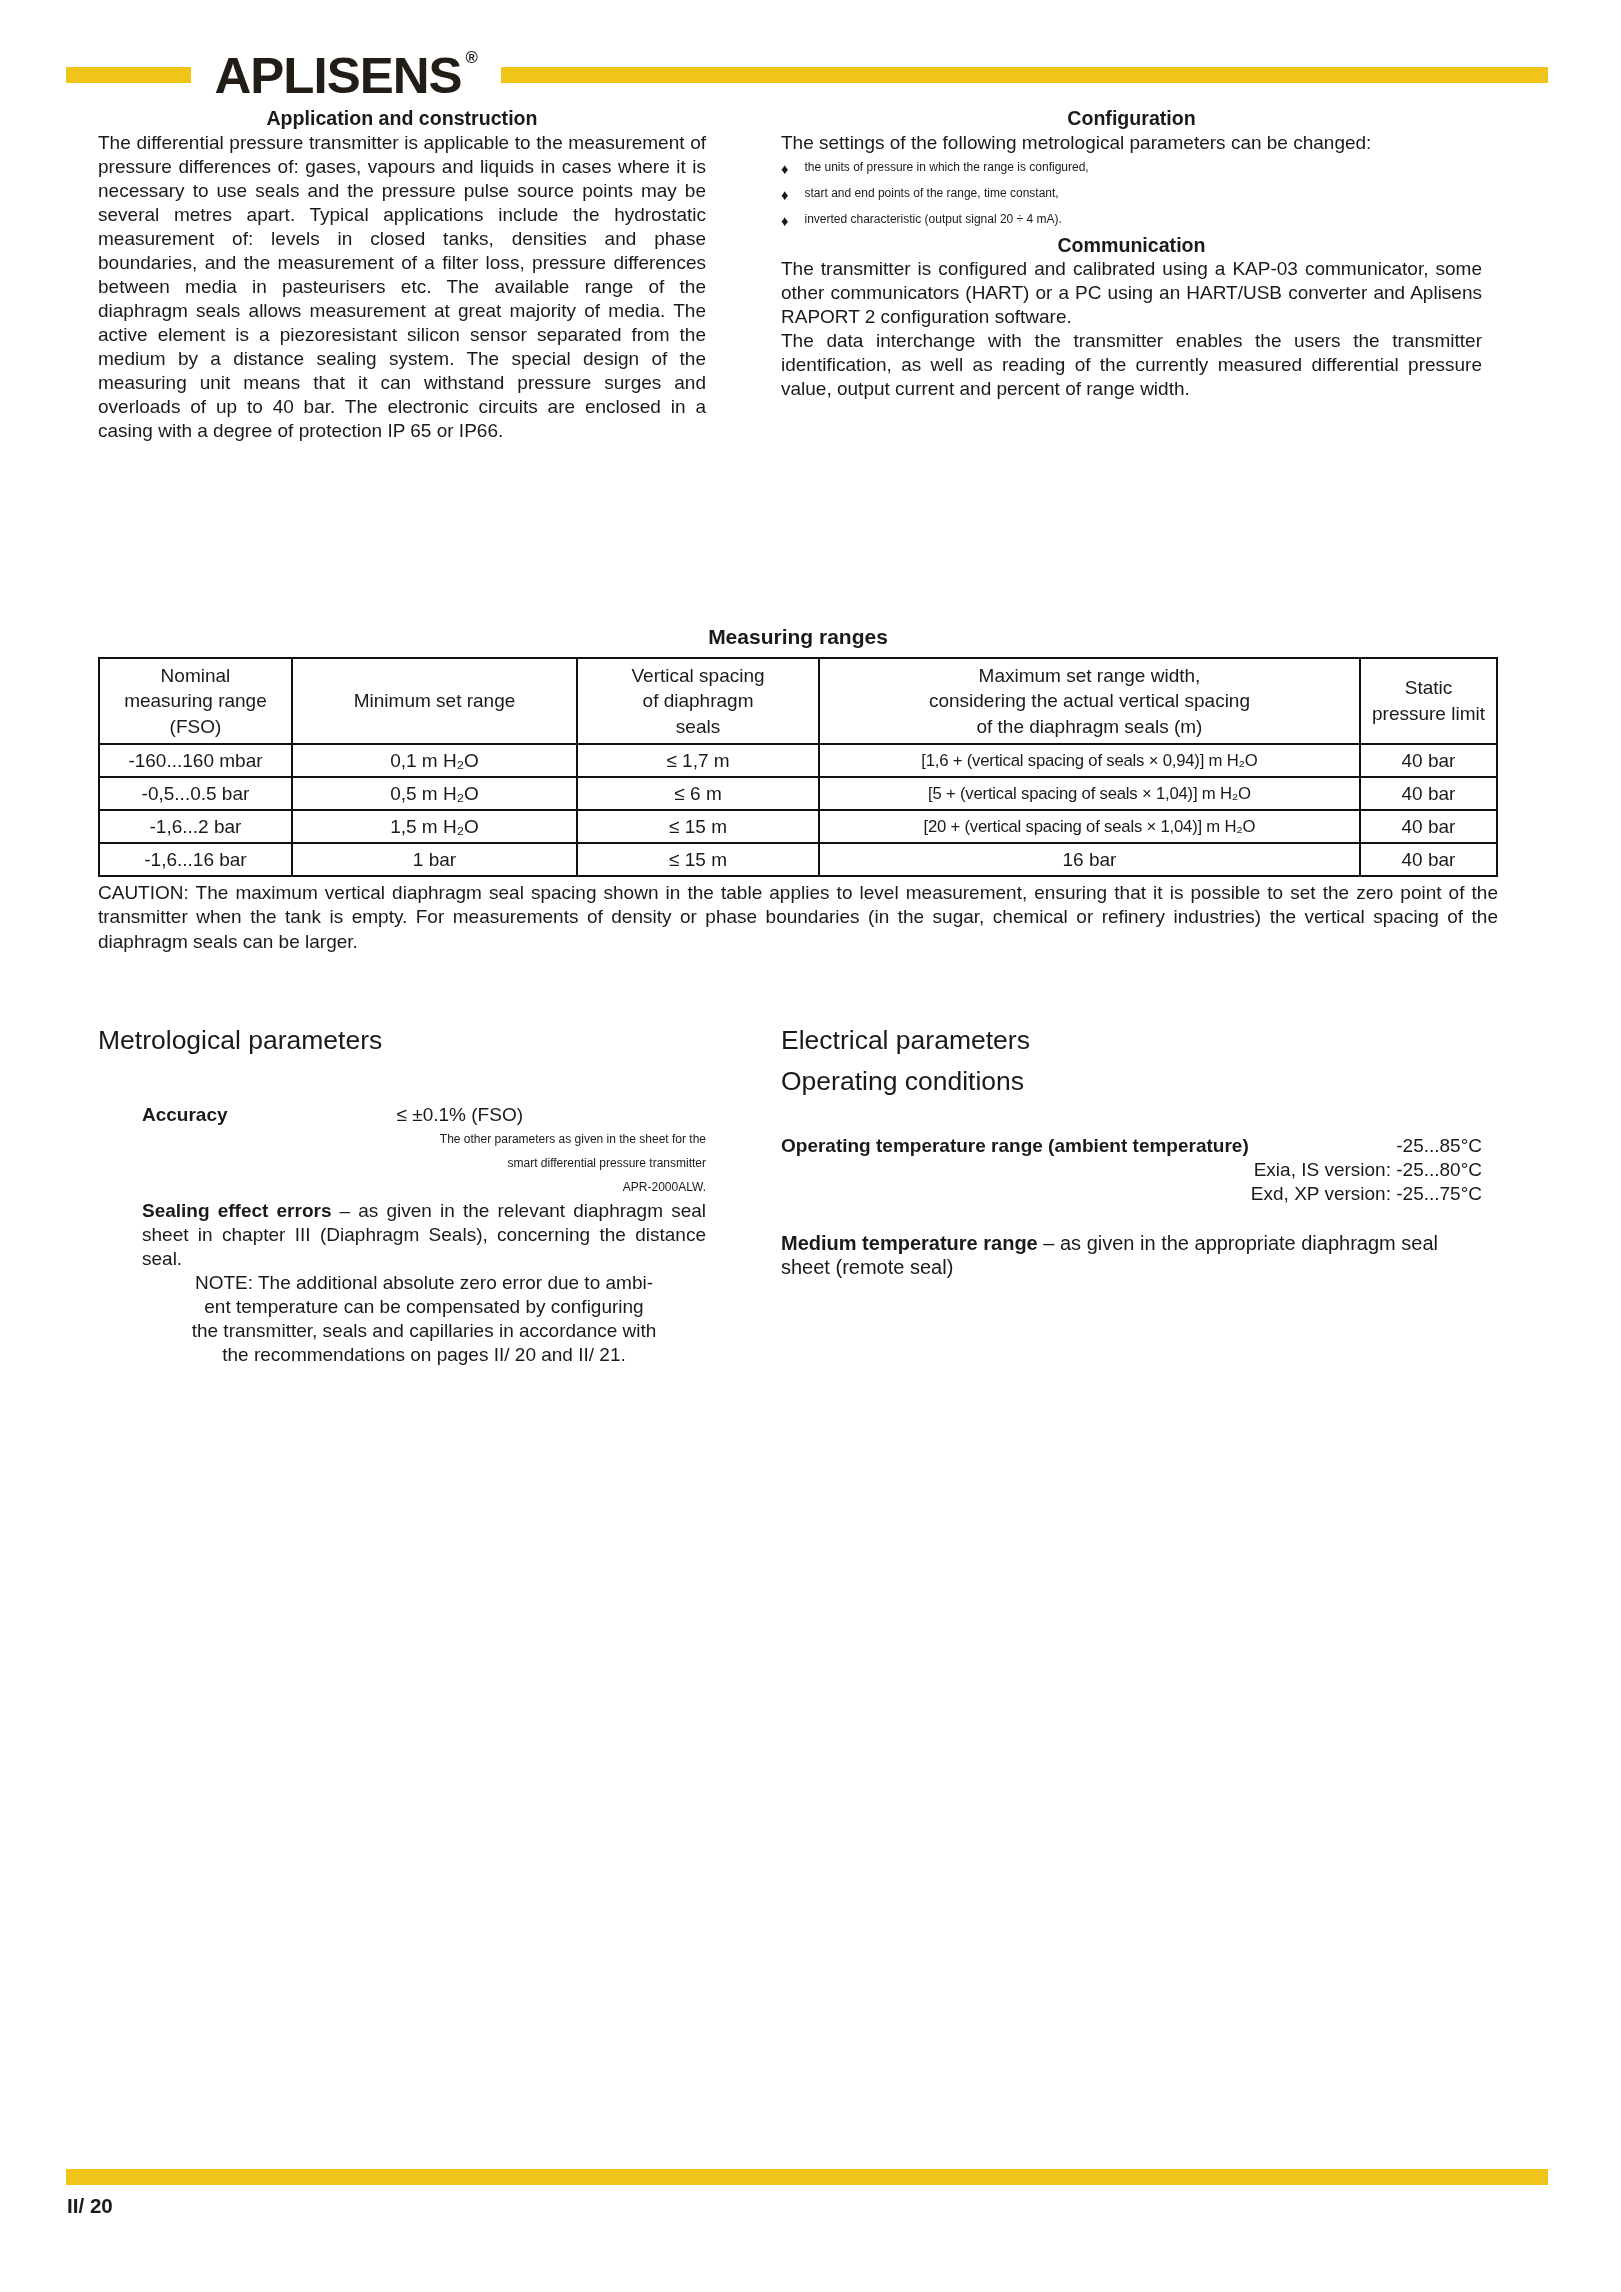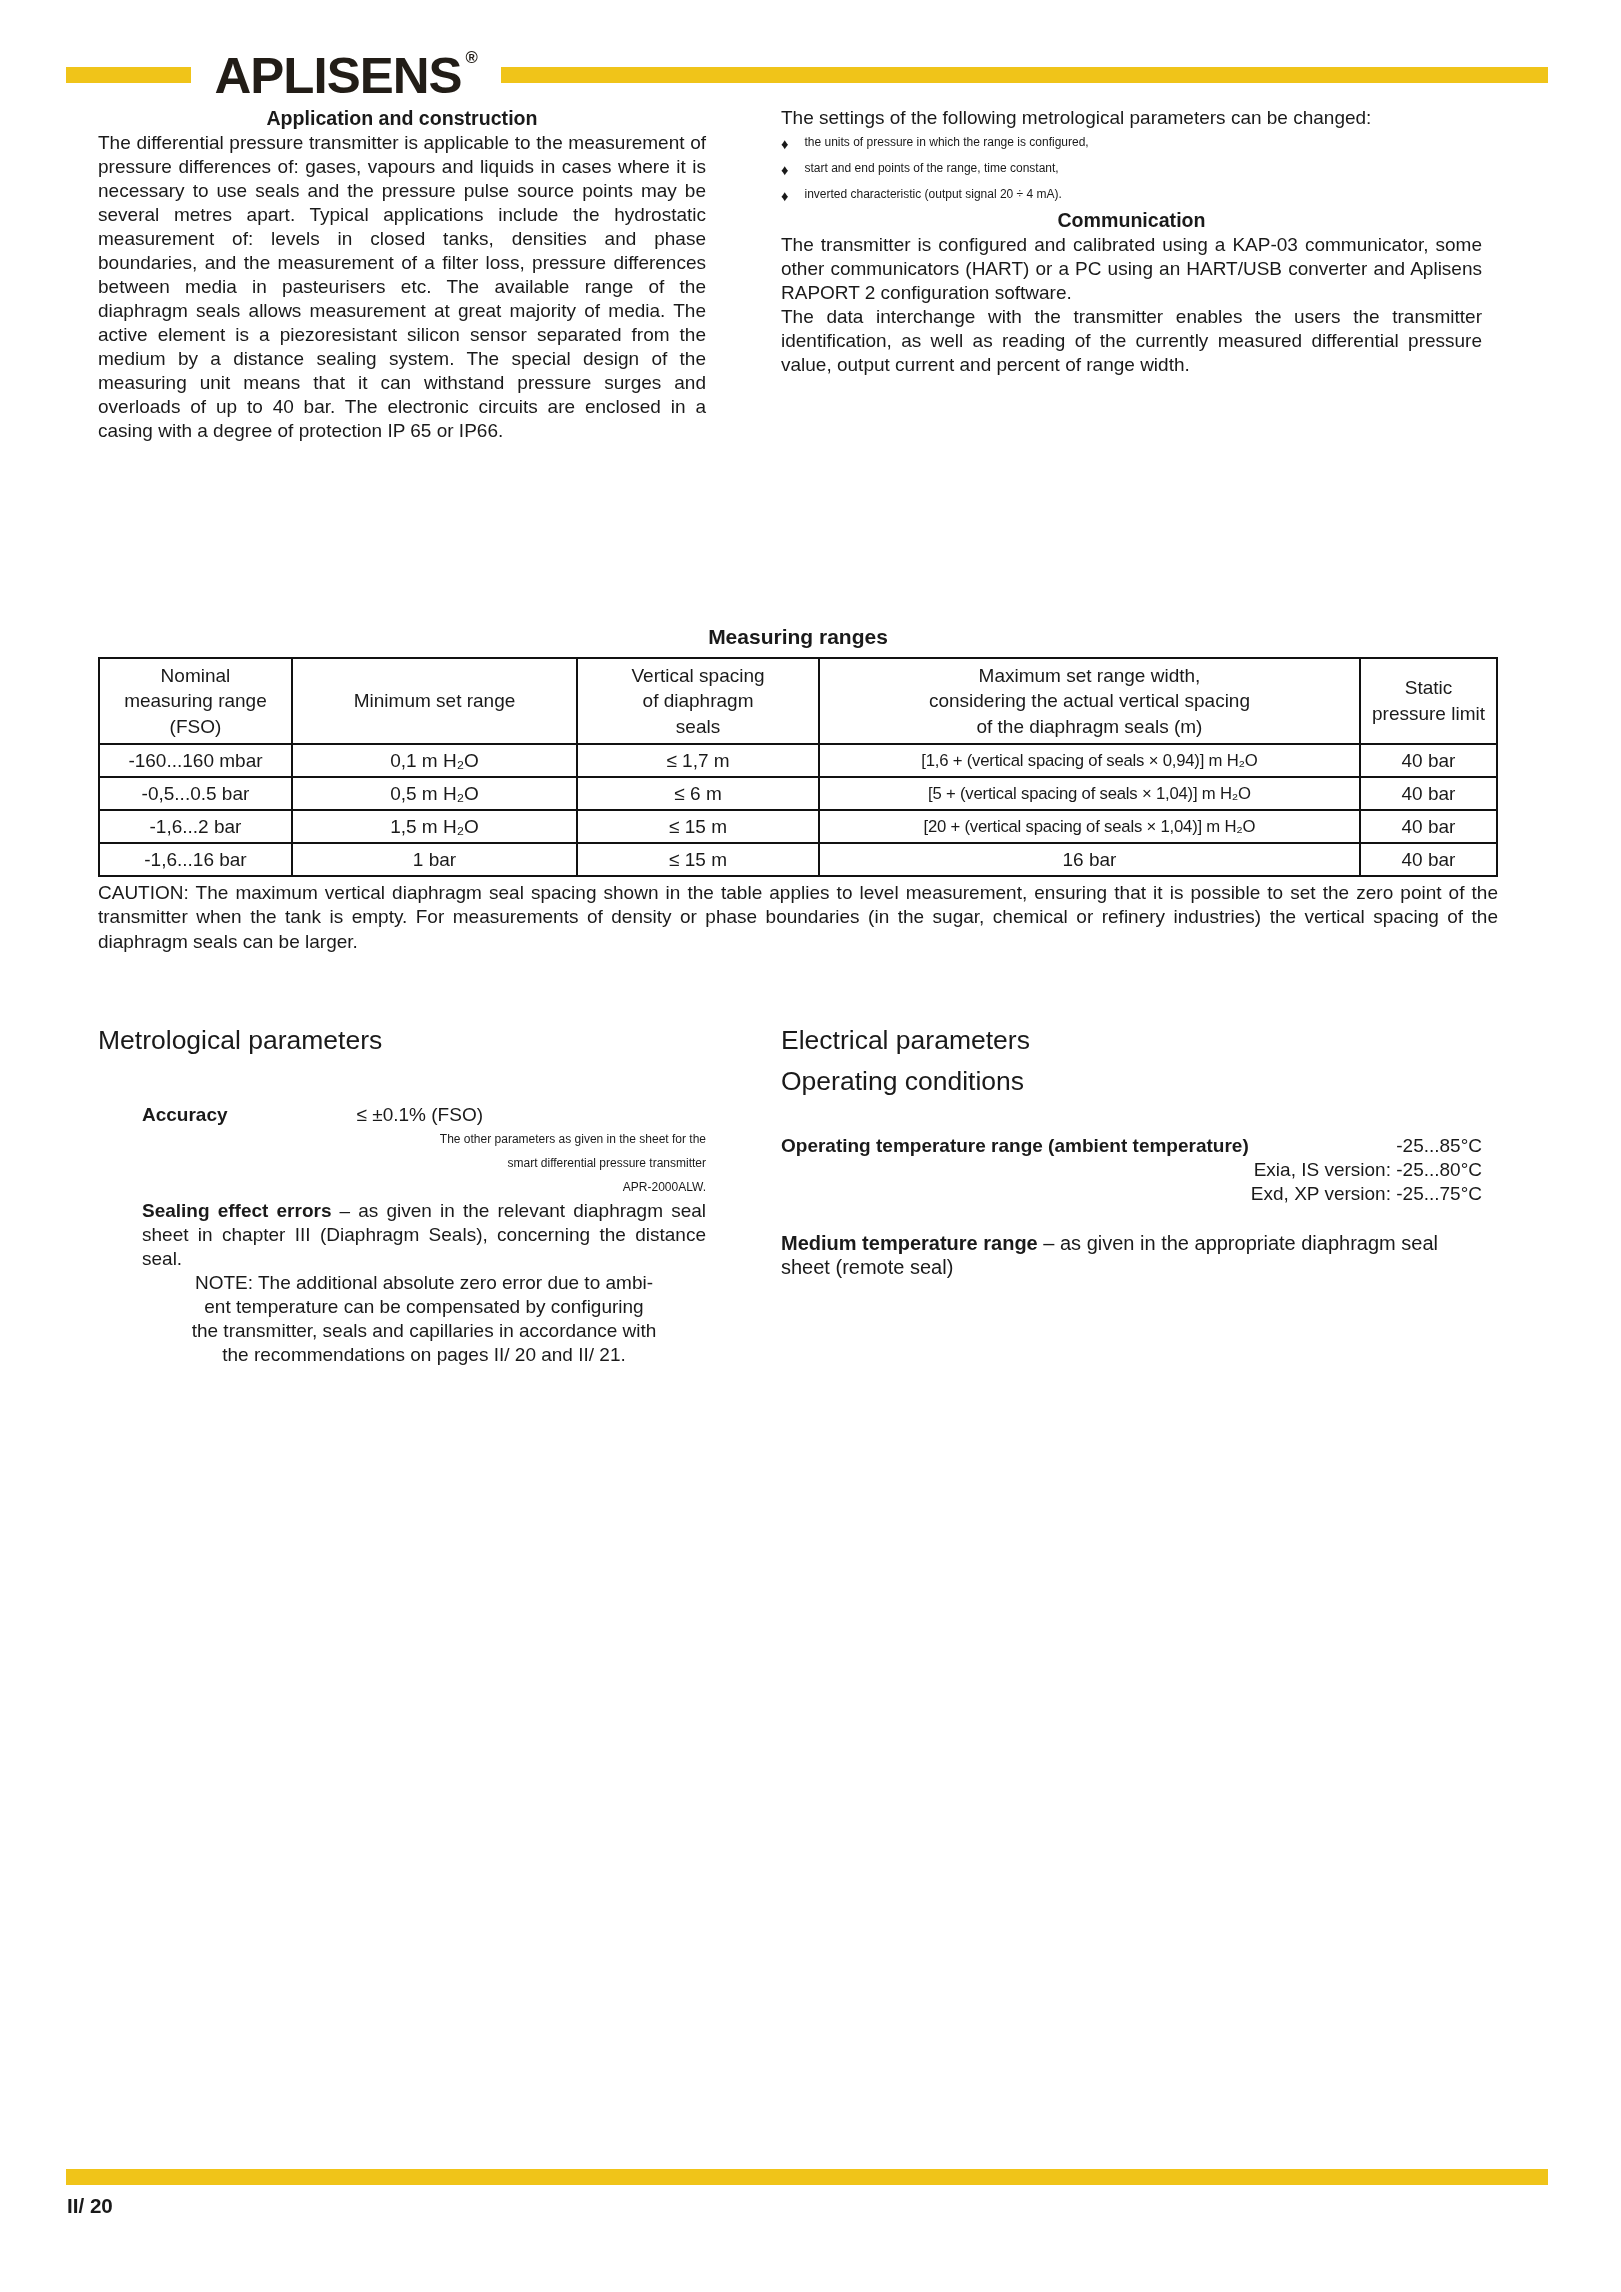--- a/index.html
+++ b/index.html
@@ -38,21 +38,21 @@
   .m-title { font-size: 21px; font-weight: 700; text-align: center; margin-bottom: 7.8px; }
   table.ranges { width: 100%; border-collapse: collapse; table-layout: fixed; }
   table.ranges th, table.ranges td { border: 2.9px solid #111; text-align: center; vertical-align: middle; }
   table.ranges th { font-weight: 400; font-size: 19px; line-height: 25.5px; padding: 3.9px 2px; white-space: pre-line; }
   table.ranges td { font-size: 19px; height: 33px; padding: 1px 2px; }
   table.ranges td.formula { font-size: 16.7px; letter-spacing: -0.2px; }
   .caution { margin-top: 3.9px; font-size: 19px; line-height: 24.5px; text-align: justify; }
 
   
   .metro-content { margin-left: 44px; margin-top: 47px; }
-  .acc-row { display: flex; font-size: 19px; line-height: 24px; }
+  .acc-row { display: flex; font-size: 19px; line-height: 24px; gap: 40px; }
   .acc-row .acc-value { margin-left: 129px; }
   .note-center { text-align: center; font-size: 19px; line-height: 24px; }
 
   
   .elec-body { margin-top: 45px; }
   .op-heading { margin-top: 9.8px; }
   .op-block { margin-top: 37px; }
   .op-line1 { display: flex; justify-content: space-between; font-size: 19px; line-height: 24px; }
   .op-right { text-align: right; font-size: 19px; line-height: 24px; }
   .medium-block { margin-top: 25.5px; font-size: 20px; line-height: 24px; text-align: left; }
@@ -75,20 +75,21 @@
     <div class="hbar hbar-right"></div>
   </div>
 
   <div class="col-wrap" style="top:106px;">
     <div class="col-left">
       <div class="h-small">Application and construction</div>
       <div class="body-txt">The differential pressure transmitter is applicable to the measurement of pressure differences of: gases, vapours and liquids in cases where it is necessary to use seals and the pressure pulse source points may be several metres apart. Typical applications include the hydrostatic measurement of: levels in closed tanks, densities and phase boundaries, and the measurement of a filter loss, pressure differences between media in pasteurisers etc. The available range of the diaphragm seals allows measurement at great majority of media. The active element is a piezoresistant silicon sensor separated from the medium by a distance sealing system. The special design of the measuring unit means that it can withstand pressure surges and overloads of up to 40 bar. The electronic circuits are enclosed in a casing with a degree of protection IP 65 or IP66.</div>
     </div>
     <div class="col-gap"></div>
     <div class="col-right">
+      <div class="h-small">Configuration</div>
       <div class="body-txt">The settings of the following metrological parameters can be changed:</div>
       <div class="bullet-row">
         <span class="bullet-glyph">♦</span>
         <span class="body-left">the units of pressure in which the range is configured,</span>
       </div>
       <div class="bullet-row">
         <span class="bullet-glyph">♦</span>
         <span class="body-left">start and end points of the range, time constant,</span>
       </div>
       <div class="bullet-row">

